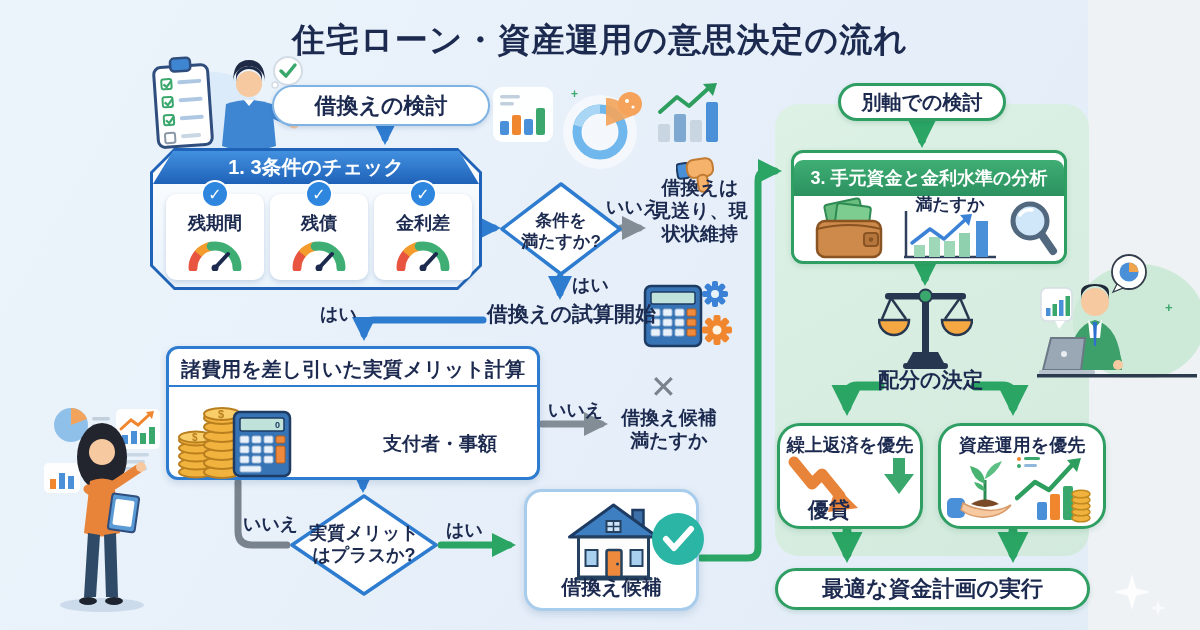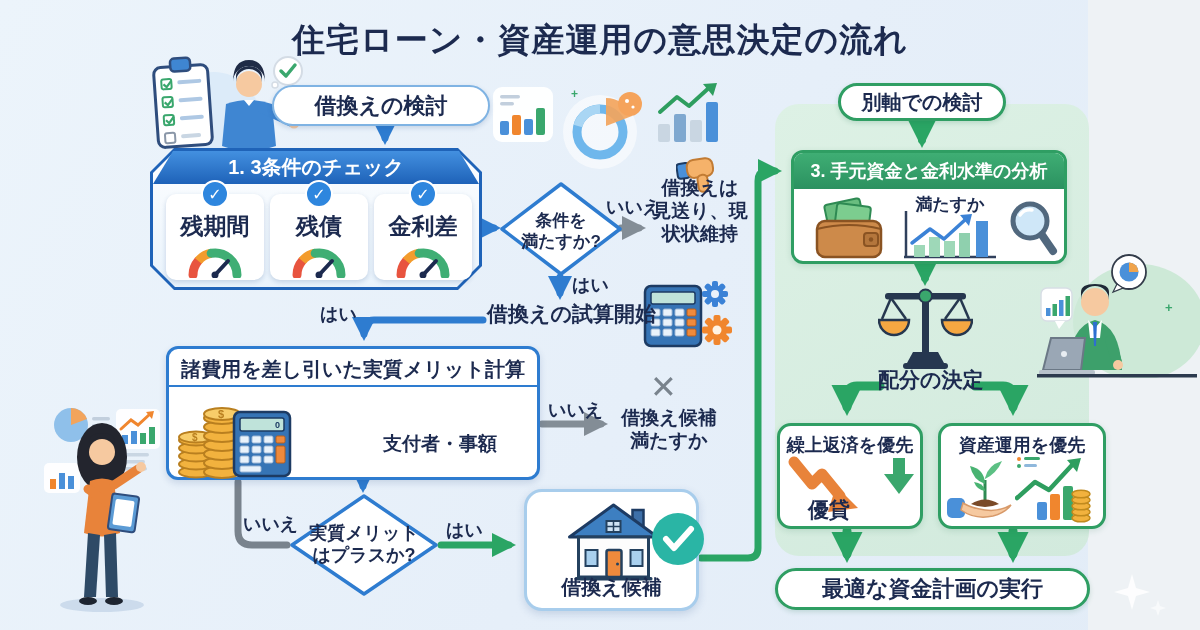--- a/index.html
+++ b/index.html
@@ -20,31 +20,31 @@
     clip-path:polygon(22px 0,calc(100% - 22px) 0,100% 22px,100% calc(100% - 22px),calc(100% - 22px) 100%,22px 100%,0 calc(100% - 22px),0 22px);}
   .oct-head{position:absolute;left:3px;right:3px;top:3px;height:33px;
     background:linear-gradient(180deg,#4390e0,#1e62b8);
     clip-path:polygon(20px 0,calc(100% - 20px) 0,100% 100%,0 100%);
     display:flex;align-items:center;justify-content:center;color:#fff;font-weight:800;font-size:20px;}
   .cond-card{position:absolute;top:46px;width:98px;height:86px;background:#fff;border-radius:10px;
     box-shadow:0 2px 5px rgba(30,70,130,.20);display:flex;flex-direction:column;align-items:center;}
   .chk{position:absolute;top:-14px;left:50%;transform:translateX(-50%);width:28px;height:28px;border-radius:50%;
     background:#2e86de;border:2px solid #fff;color:#fff;font-size:16px;font-weight:800;
     display:flex;align-items:center;justify-content:center;}
-  .cond-label{margin-top:17px;font-size:23px;font-weight:800;color:#1c2a4f;}
+  .cond-label{margin-top:17px;font-size:18px;font-weight:800;color:#1c2a4f;}
   .box2{left:166px;top:346px;width:374px;height:134px;background:#fff;border:3px solid #2e7cd0;border-radius:12px;
     box-shadow:0 3px 7px rgba(30,70,130,.16);z-index:2;}
   .box2 .hd{position:absolute;left:0;right:0;top:7px;text-align:center;font-size:20px;font-weight:800;color:#1c2a4f;}
   .box2 .rule{position:absolute;left:0;right:0;top:36px;height:2px;background:#2e7cd0;}
   .dtext{z-index:3;text-align:center;font-weight:800;color:#1c2a4f;line-height:1.22;}
   .panel{left:775px;top:104px;width:314px;height:452px;border-radius:24px;
     background:linear-gradient(150deg,#ddf1e5,#d2eadd);z-index:1;}
-  .gbox{background:#fff;border:3px solid #2f9e63;border-radius:14px;z-index:3;box-shadow:0 2px 6px rgba(30,110,70,.15);}
+  .gbox{background:#fff;border:3px solid #2f9e63;border-radius:23px;z-index:3;box-shadow:0 2px 6px rgba(30,110,70,.15);}
   .gbox .ttl{position:absolute;left:0;right:0;top:7px;text-align:center;font-size:18px;font-weight:800;color:#1c2a4f;}
-  .box3-head{position:absolute;left:0;right:0;top:0;height:36px;border-radius:9px 9px 0 0;
+  .box3-head{position:absolute;left:0;right:0;top:7px;height:36px;border-radius:9px 9px 0 0;
     background:linear-gradient(180deg,#3fae74,#2b9160);display:flex;align-items:center;justify-content:center;
     color:#fff;font-weight:800;font-size:18px;}
   .cand{left:524px;top:489px;width:175px;height:122px;background:#fff;border:3px solid #a8cdec;border-radius:18px;
     box-shadow:0 3px 8px rgba(40,80,140,.18);z-index:2;}
   .right-strip{right:0;top:0;width:112px;height:630px;background:#eef2f5;z-index:0;}
   svg{display:block;}
   .conn{left:0;top:0;z-index:1;pointer-events:none;}
   .z2{z-index:2;} .z3{z-index:3;}
 </style>
 </head>

